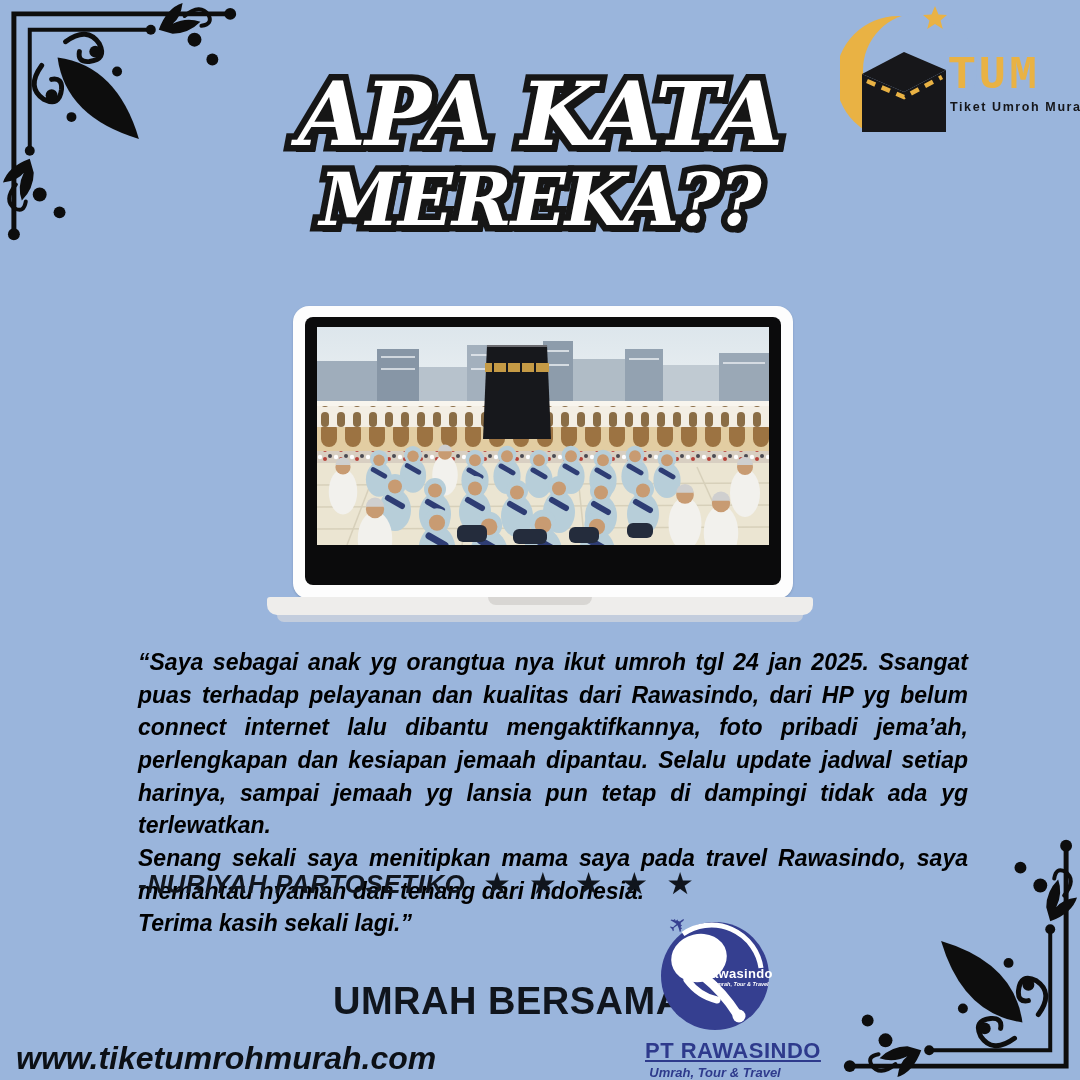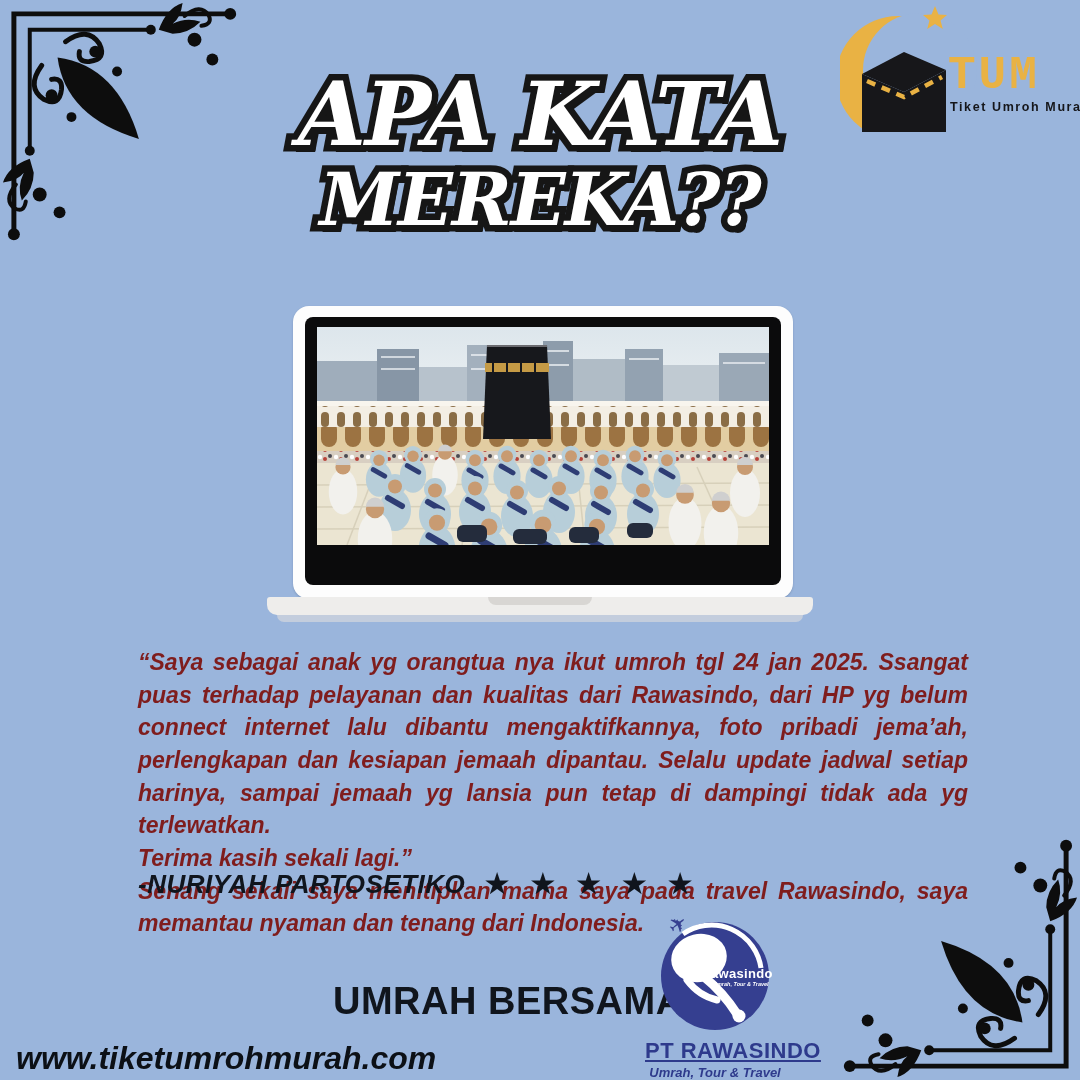--- a/index.html
+++ b/index.html
@@ -42,21 +42,21 @@
     overflow:hidden;background:#dfe7ec;}
   .laptop-base{position:absolute;left:267px;top:597px;width:546px;height:18px;
     background:#eeedeb;border-radius:3px 3px 10px 10px;}
   .laptop-notch{position:absolute;left:50%;top:0;transform:translateX(-50%);
     width:104px;height:8px;background:#d8d6d3;border-radius:0 0 9px 9px;}
   .laptop-shadow{position:absolute;left:277px;top:615px;width:526px;height:7px;
     background:#c3cddd;border-radius:0 0 9px 9px;}
 
   
   .testimonial{position:absolute;left:138px;top:646px;width:830px;
-    color:#7f1d1d;font-style:italic;font-weight:700;font-size:23px;
+    color:#000000;font-style:italic;font-weight:700;font-size:23px;
     line-height:1.42;text-align:justify;}
   .testimonial p{margin:0;}
   .attribution{position:absolute;left:138px;top:868px;color:#10151d;
     font-size:26px;font-weight:700;font-style:italic;letter-spacing:.5px;}
   .attribution .stars{font-style:normal;letter-spacing:7px;margin-left:12px;
     font-size:27px;color:#10151d;}
 
   
   .umrah-heading{position:absolute;left:333px;top:980px;font-size:38px;
     font-weight:700;color:#10151d;letter-spacing:.5px;}
@@ -289,22 +289,22 @@
       </div>
     </div>
     <div class="laptop-base">
       <div class="laptop-notch"></div>
     </div>
     <div class="laptop-shadow"></div>
   </div>
 
   <div class="testimonial">
     <p>“Saya sebagai anak yg orangtua nya ikut umroh tgl 24 jan 2025. Ssangat puas terhadap pelayanan dan kualitas dari Rawasindo, dari HP yg belum connect internet lalu dibantu mengaktifkannya, foto pribadi jema’ah, perlengkapan dan kesiapan jemaah dipantau. Selalu update jadwal setiap harinya, sampai jemaah yg lansia pun tetap di dampingi tidak ada yg terlewatkan.</p>
+    <p>Senang sekali saya menitipkan mama saya pada travel Rawasindo, saya memantau nyaman dan tenang dari Indonesia.</p>
     <p>Terima kasih sekali lagi.”</p>
-    <p>Senang sekali saya menitipkan mama saya pada travel Rawasindo, saya memantau nyaman dan tenang dari Indonesia.</p>
   </div>
   <div class="attribution">
     <span>-NURIYAH PARTOSETIKO</span>
     <span class="stars">★ ★ ★ ★ ★</span>
   </div>
 
   <div class="umrah-heading">UMRAH BERSAMA</div>
 
   <div class="rawasindo">
     <span class="plane-icon">✈</span>

